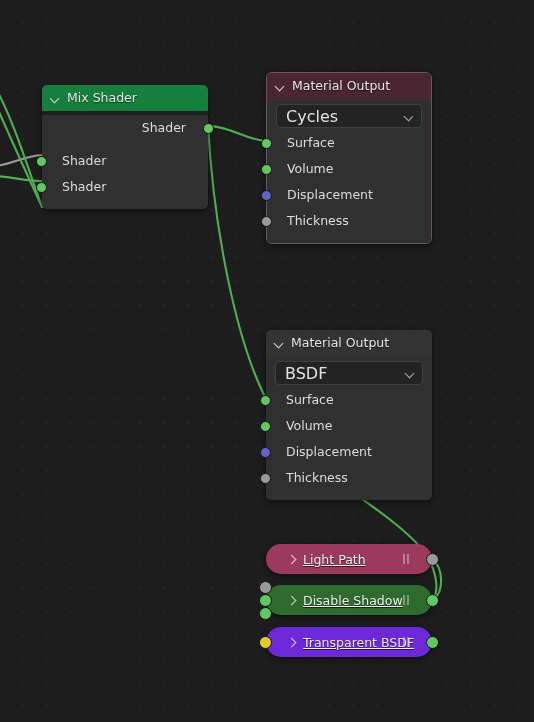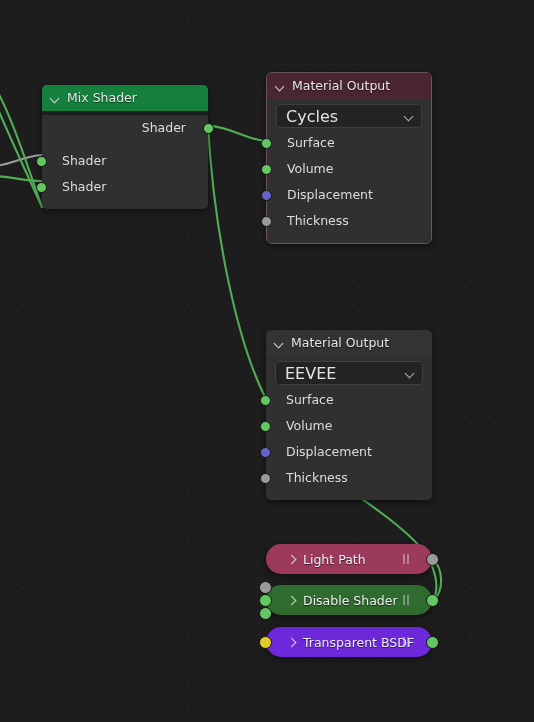--- a/index.html
+++ b/index.html
@@ -86,20 +86,21 @@
 
   
   .pill{
     position:absolute;height:30px;border-radius:15px;
     display:flex;align-items:center;
     box-sizing:border-box;
     box-shadow:0 2px 6px rgba(0,0,0,0.55);
     padding-left:21px;
     font-size:12.5px;color:#f0f0f0;
     text-shadow:0 1px 1px rgba(0,0,0,.6);
+    text-decoration:underline;
   }
   .pill .chev{margin-right:7px;}
   .pill-label{white-space:nowrap;}
   .pill-bars{
     position:absolute;right:22px;top:50%;margin-top:-5px;
     width:8px;height:10px;opacity:.45;
   }
   .pill-bars i{
     position:absolute;top:0;width:1.8px;height:10px;background:#d8d8d8;
     display:block;
@@ -189,21 +190,21 @@
   </div>
 
   <div class="node" style="left:266px;top:330px;width:166px;">
     <div class="node-head" style="background:#333333;">
       <span class="chev"></span>
       <span>Material Output</span>
     </div>
     <div class="node-body">
       <div class="ddwrap">
         <div class="dd">
-          <span>EEVEE</span>
+          <span>BSDF</span>
           <span class="dd-arrow"></span>
         </div>
       </div>
       <div class="row">
         <span class="sock in" style="background:#62c763;"></span>
         <span>Surface</span>
       </div>
       <div class="row">
         <span class="sock in" style="background:#62c763;"></span>
         <span>Volume</span>
@@ -224,21 +225,21 @@
     <span class="pill-label">Light Path</span>
     <span class="pill-bars">
         <i></i>
         <i></i>
       </span>
     <span class="psock" style="background:#9a9a9a;right:-7px;top:50%;margin-top:-6.5px;"></span>
   </div>
 
   <div class="pill" style="left:266px;top:585px;width:166px;background:#2f6b2f;">
     <span class="chev right"></span>
-    <span class="pill-label">Disable Shader</span>
+    <span class="pill-label">Disable Shadow</span>
     <span class="pill-bars">
         <i></i>
         <i></i>
       </span>
     <span class="psock" style="background:#9a9a9a;left:-7px;top:-4px;"></span>
     <span class="psock" style="background:#62c763;left:-7px;top:9px;"></span>
     <span class="psock" style="background:#62c763;left:-7px;top:22px;"></span>
     <span class="psock" style="background:#62c763;right:-7px;top:50%;margin-top:-6.5px;"></span>
   </div>
 

